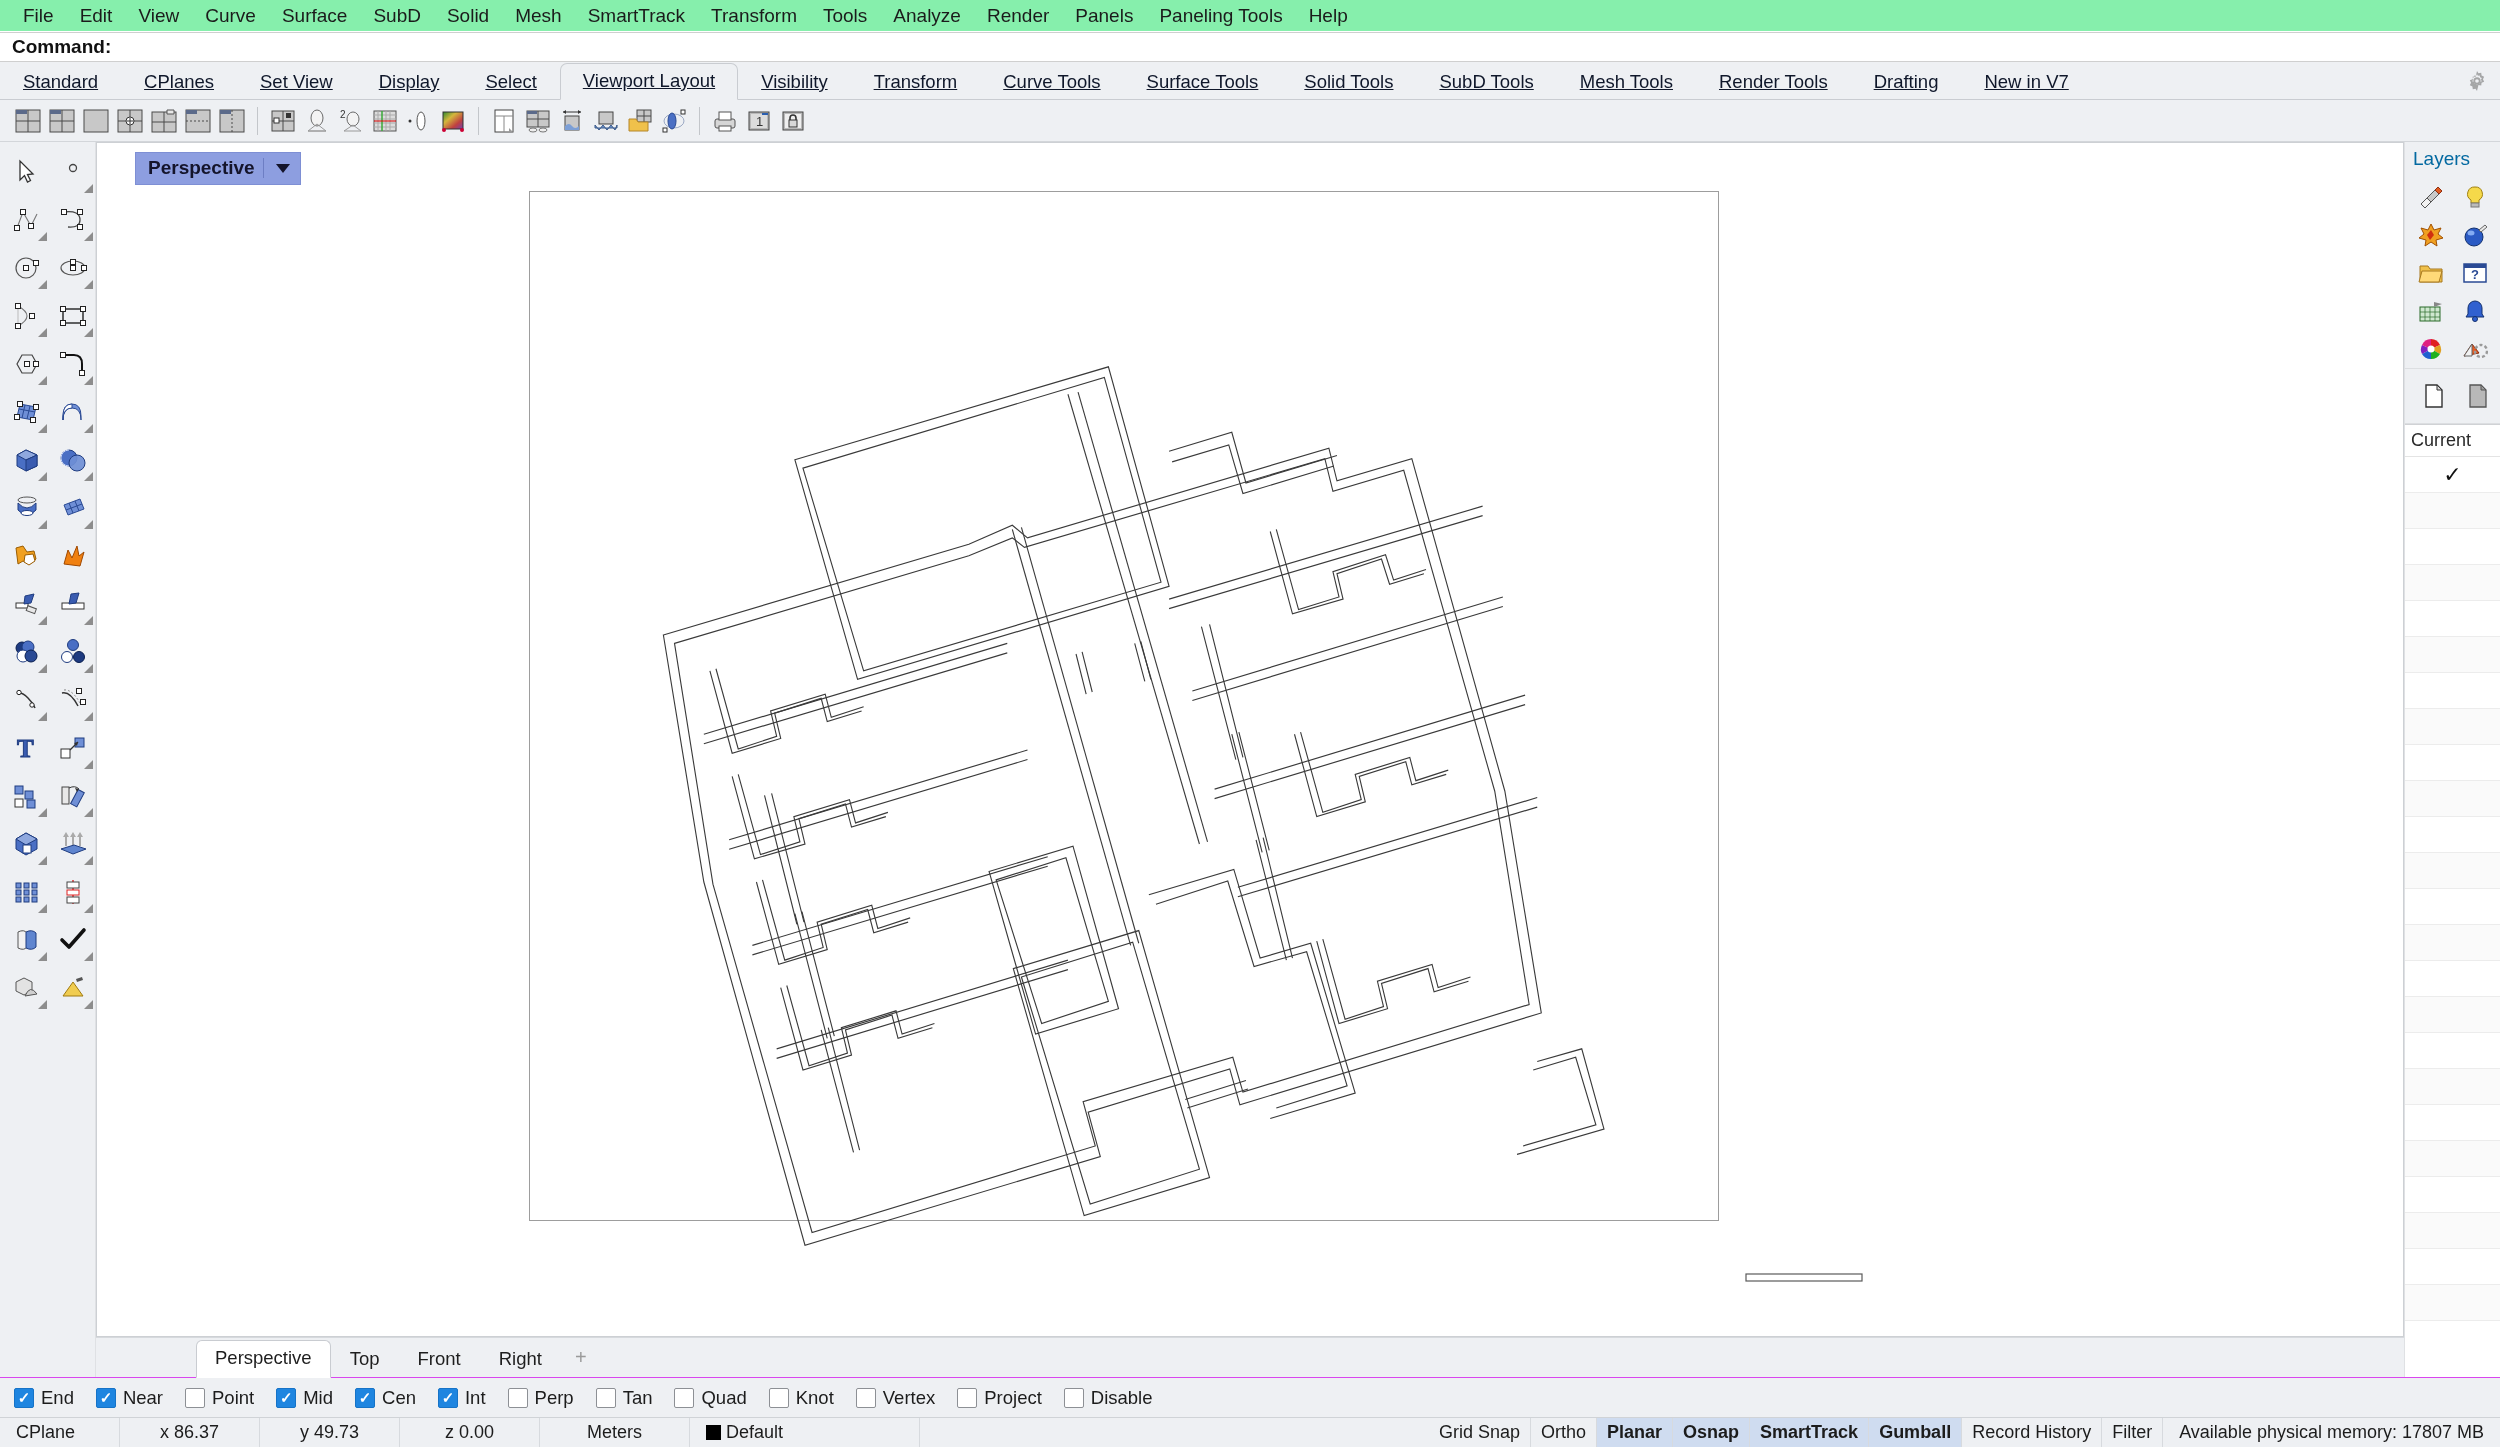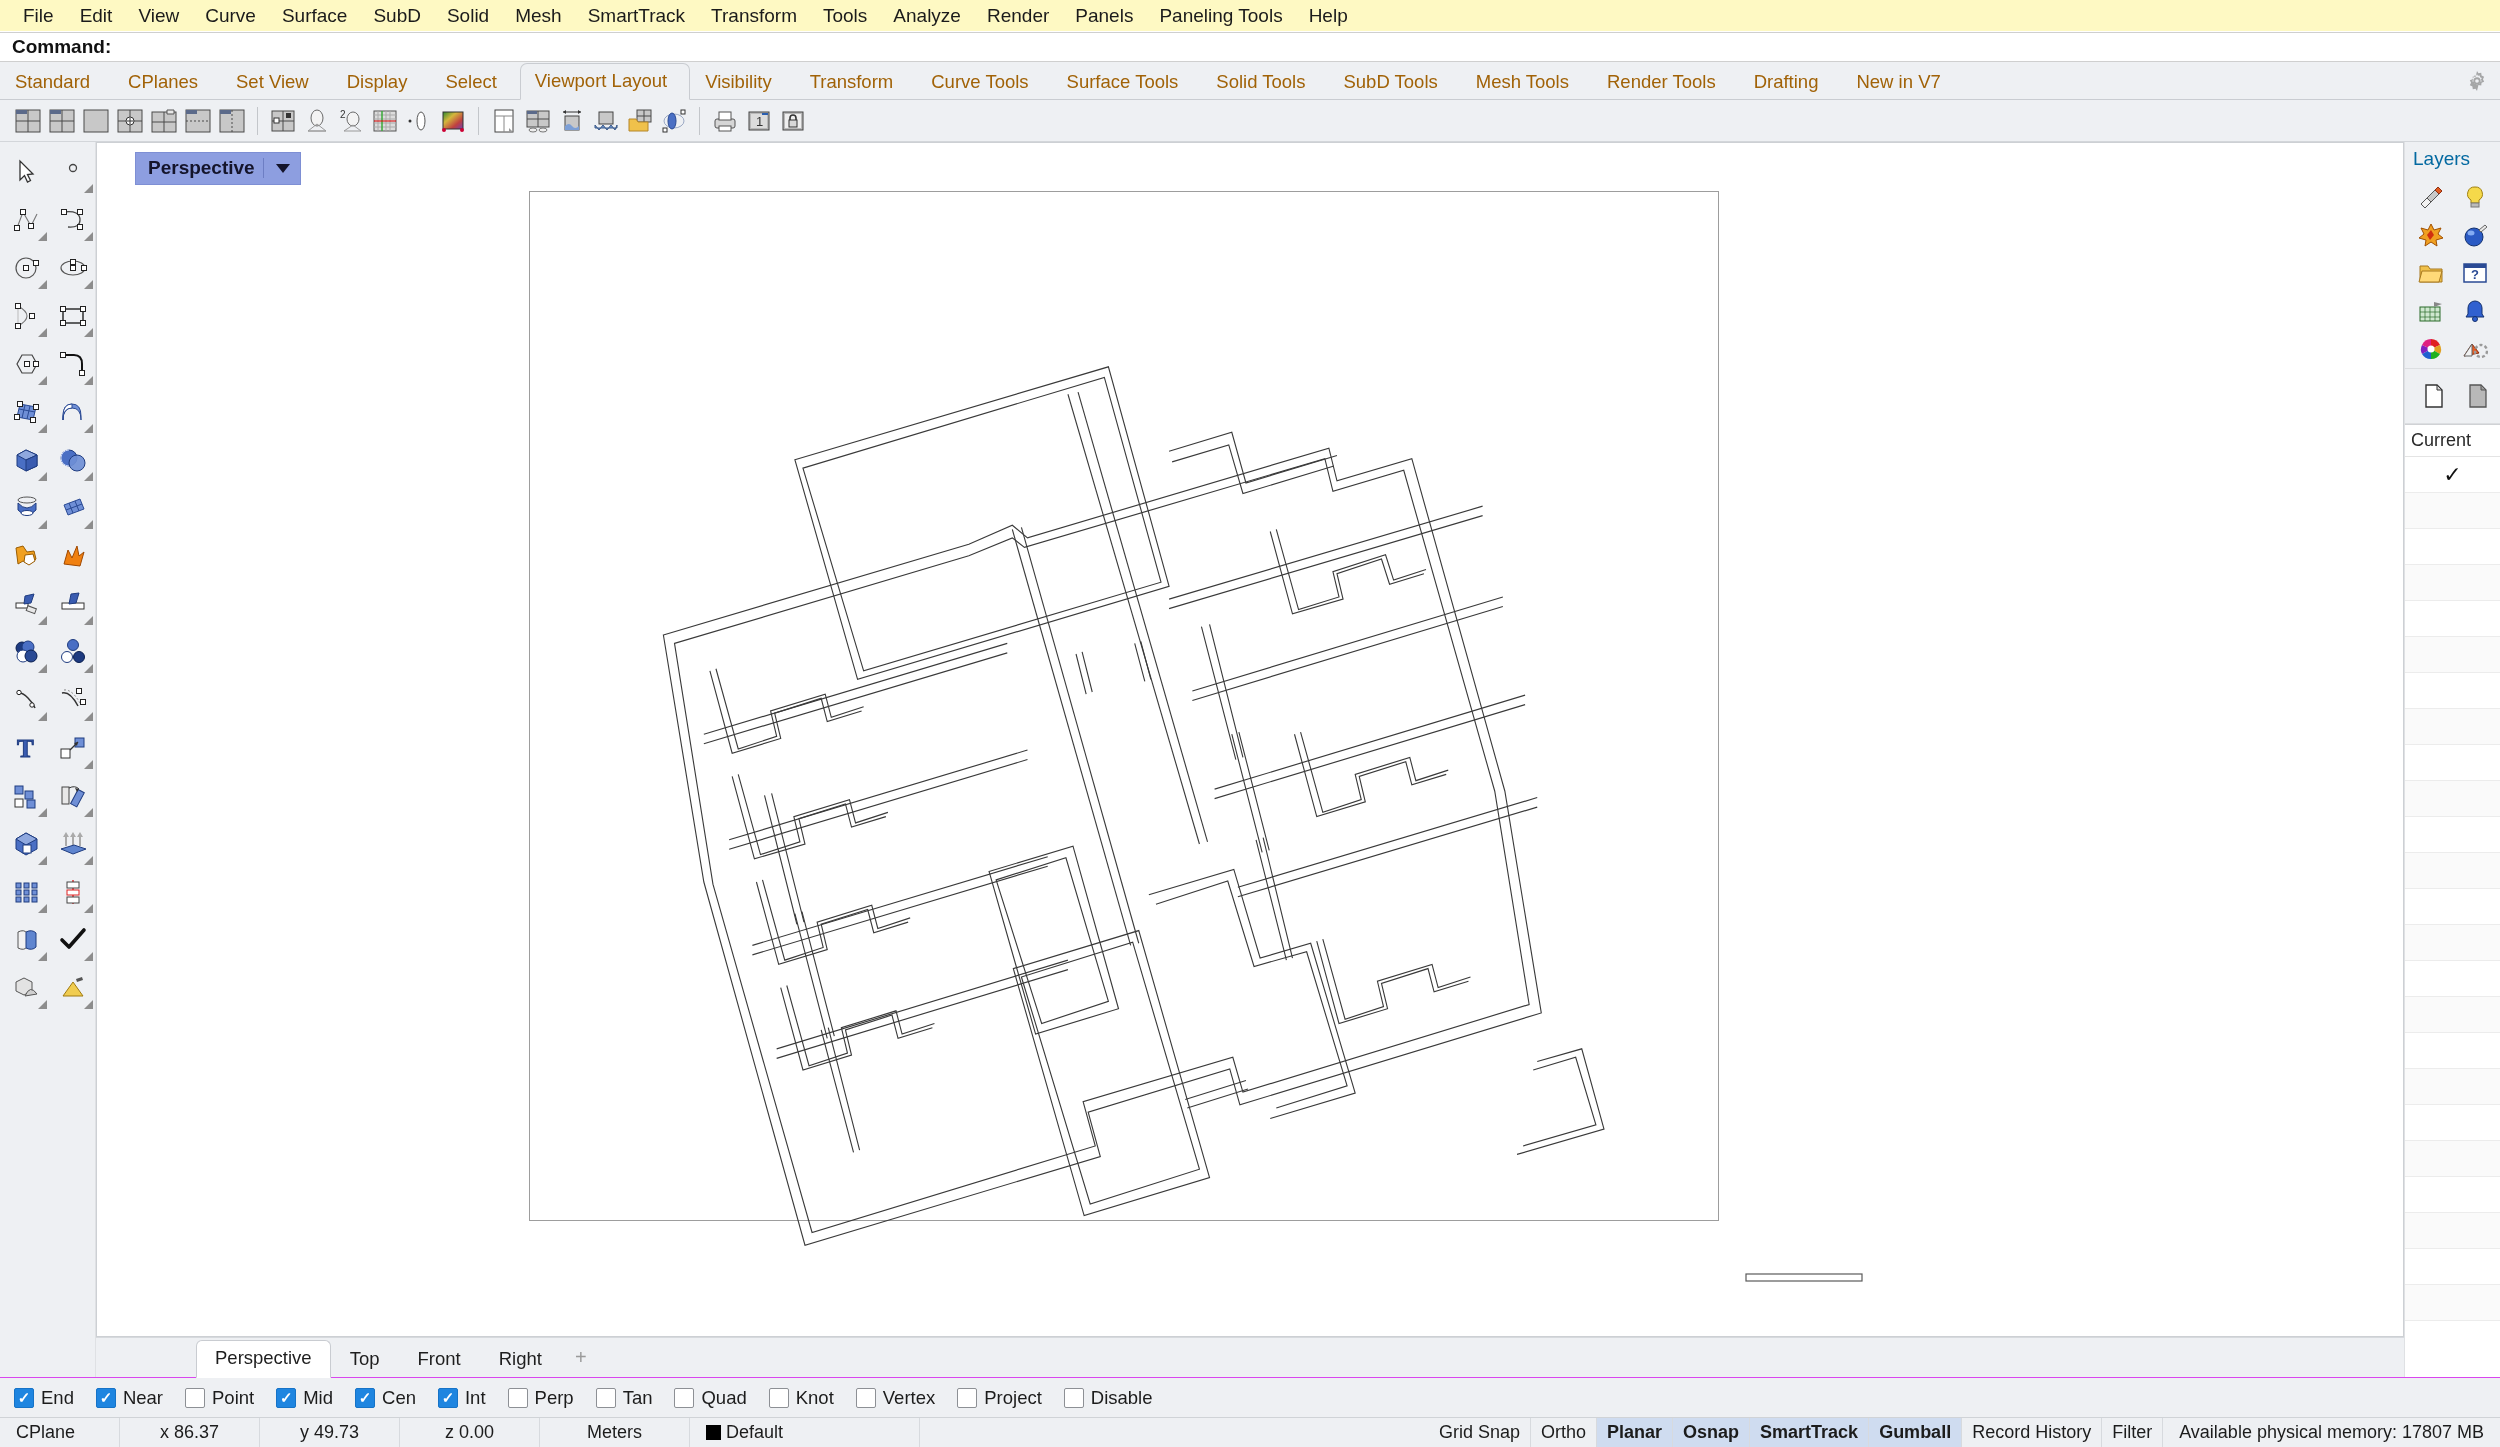--- a/index.html
+++ b/index.html
@@ -7,21 +7,21 @@
     width: 2500px; height: 1447px;
     overflow: hidden;
     font-family: "Liberation Sans", sans-serif;
     background: #f0f0f0;
     color: #202020;
   }
   #app { width: 2500px; height: 1447px; display: flex; flex-direction: column; background: #f0f0f0; }
 
   
   .menubar {
-    height: 32px; background: #fef9c3;
+    height: 32px; background: #86efac;
     display: flex; align-items: center;
     padding-left: 10px; flex: 0 0 32px;
     border-bottom: 1px solid #ffffff;
   }
   .menu-item {
     font-size: 19px; color: #1b1b1b; padding: 3px 13px;
     white-space: nowrap; line-height: 1;
   }
 
   
@@ -49,23 +49,23 @@
   .prompt-input { flex: 1; border: none; outline: none; font-size: 19px;
     font-family: "Liberation Sans", sans-serif; background: transparent; padding-left: 4px; }
 
   
   .tabstrip {
     flex: 0 0 38px; background: #eef0f3;
     display: flex; align-items: flex-end; position: relative;
     border-bottom: 1px solid #c9ccd1;
   }
   .tab {
-    font-size: 18.5px; color: #a16207; padding: 6px 22px 7px 14px;
+    font-size: 18.5px; color: #0f172a; padding: 6px 22px 7px 22px;
     white-space: nowrap; position: relative; top: 1px;
-    border: 1px solid transparent; border-bottom: none;
+    border: 1px solid transparent; border-bottom: none; text-decoration: underline;
   }
   .tab.active {
     background: #eef0f3; border: 1px solid #c9ccd1; border-bottom: 1px solid #eef0f3;
     border-top-left-radius: 7px; border-top-right-radius: 7px;
   }
   .tab-gear { position: absolute; right: 12px; bottom: 7px; width: 22px; height: 22px; opacity: .55; }
 
   
   .toolbar {
     flex: 0 0 42px; background: #eef0f3;

